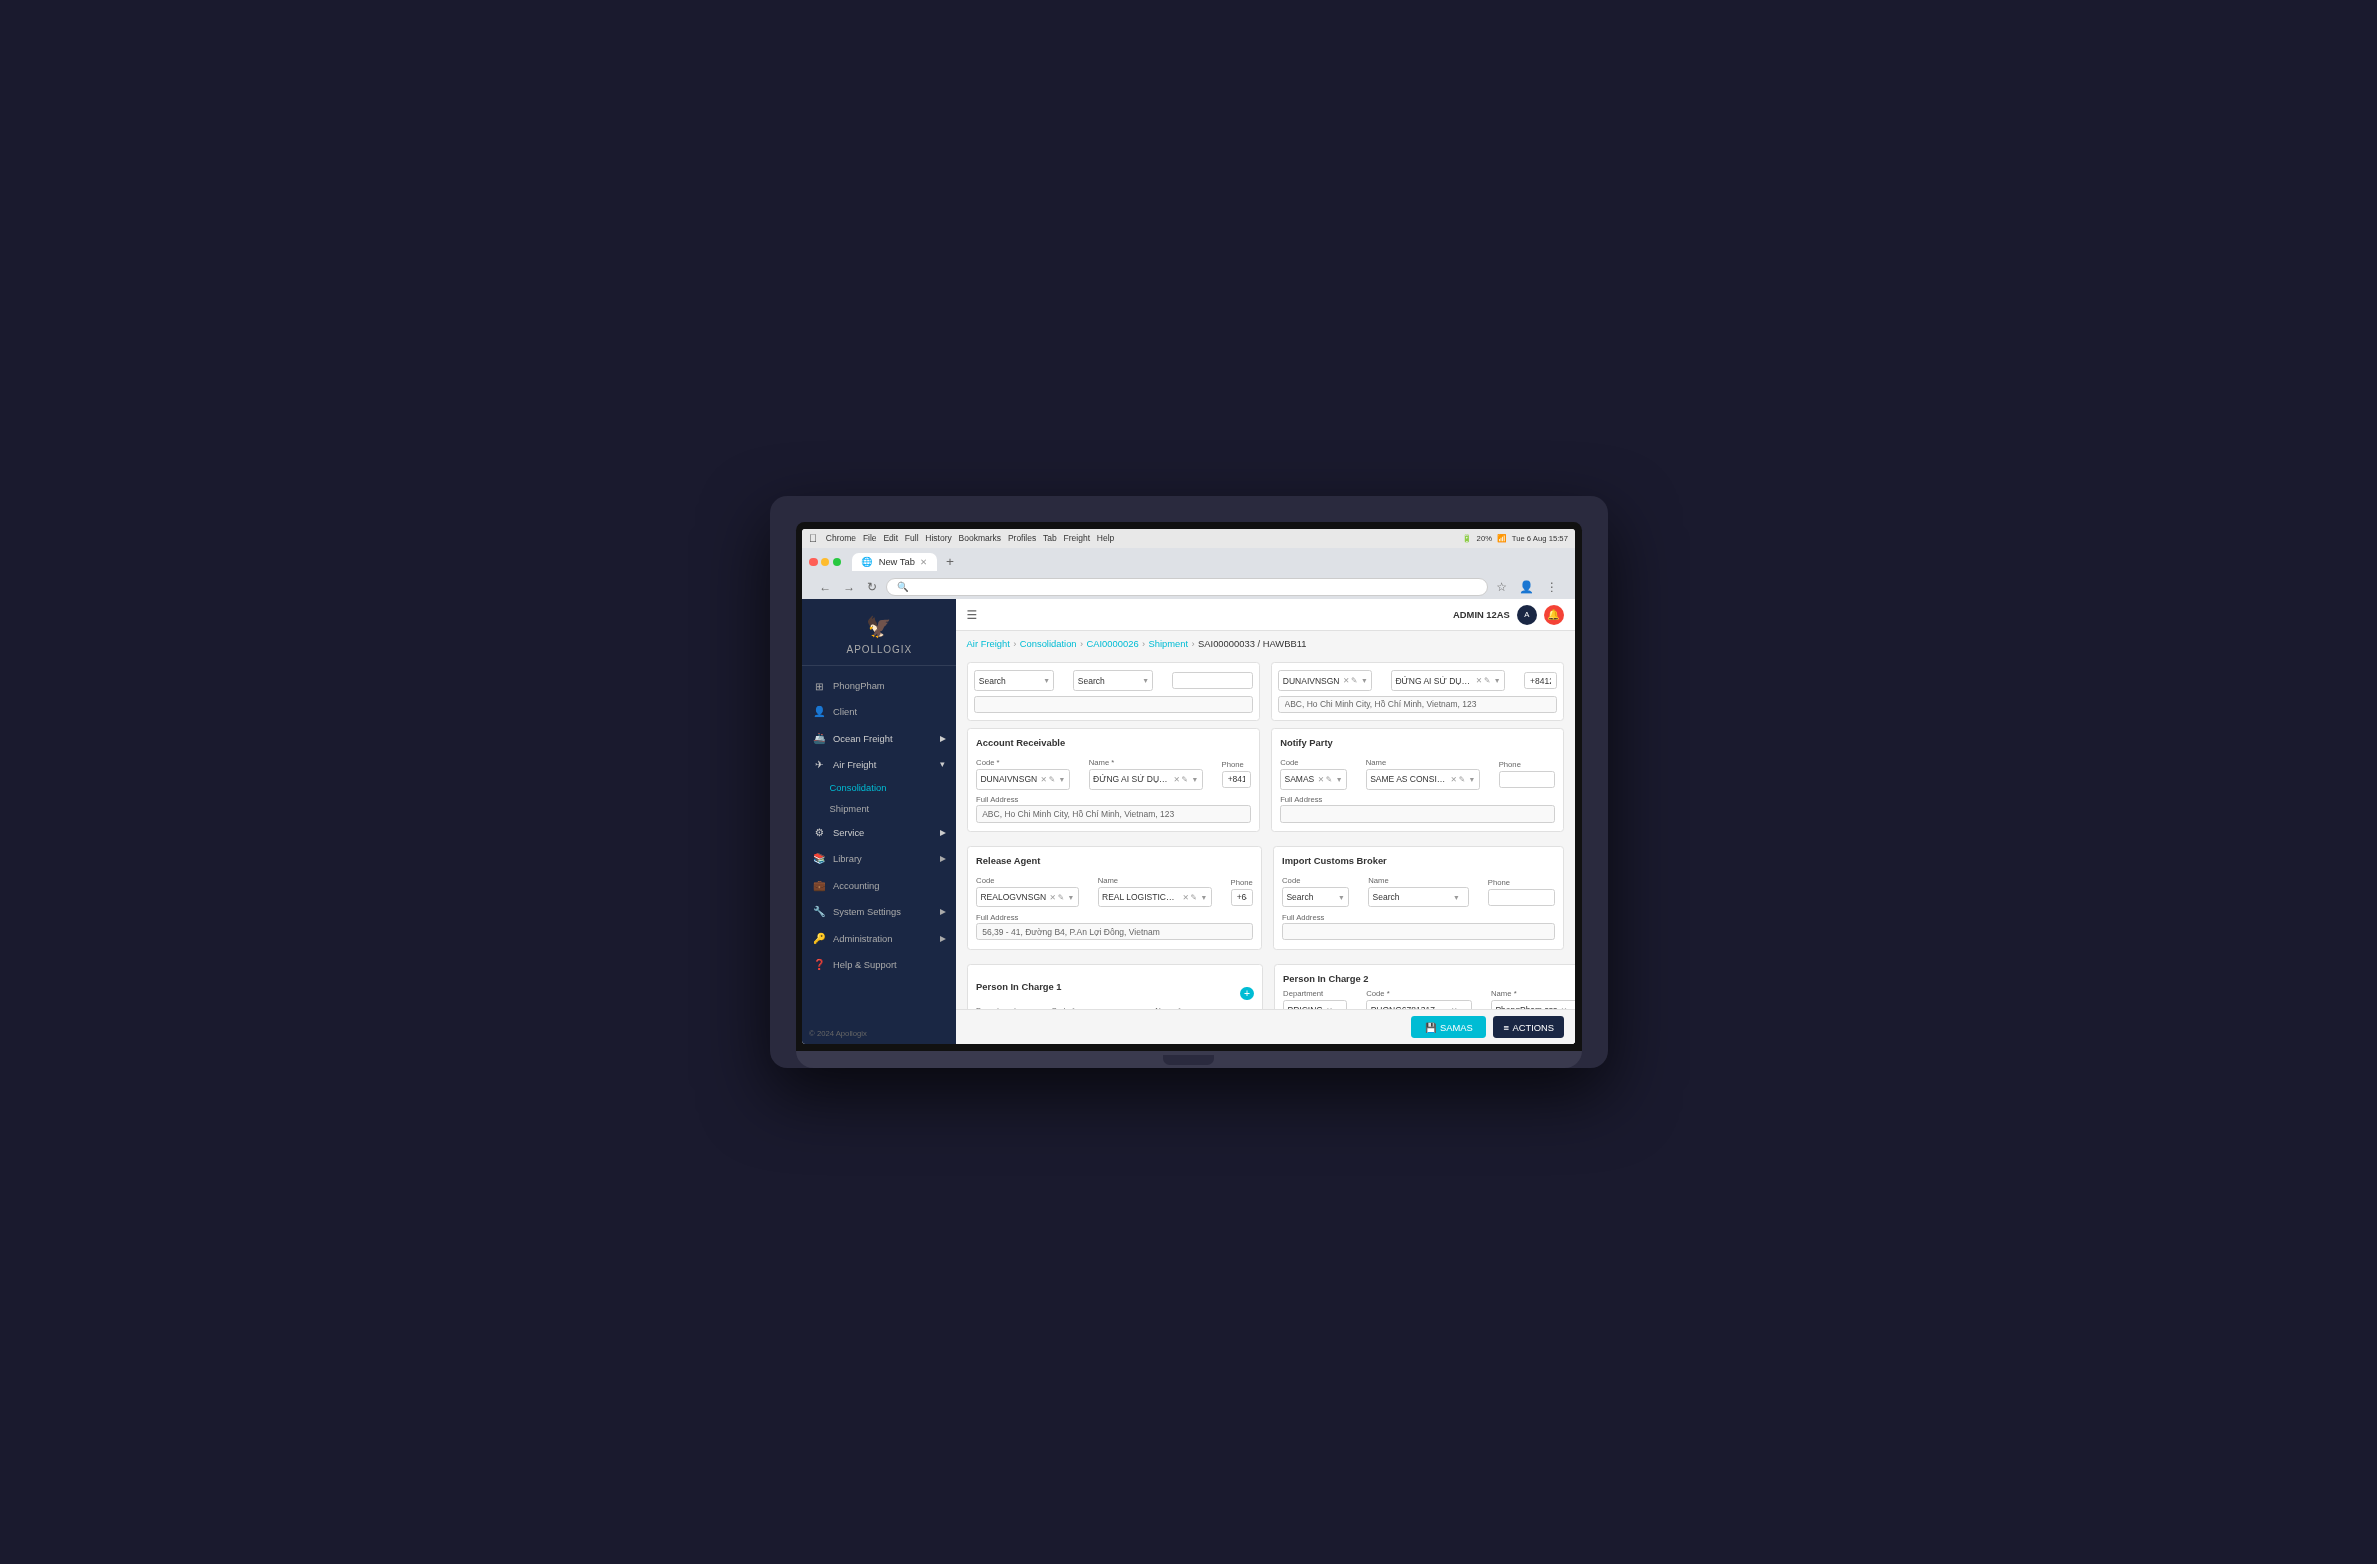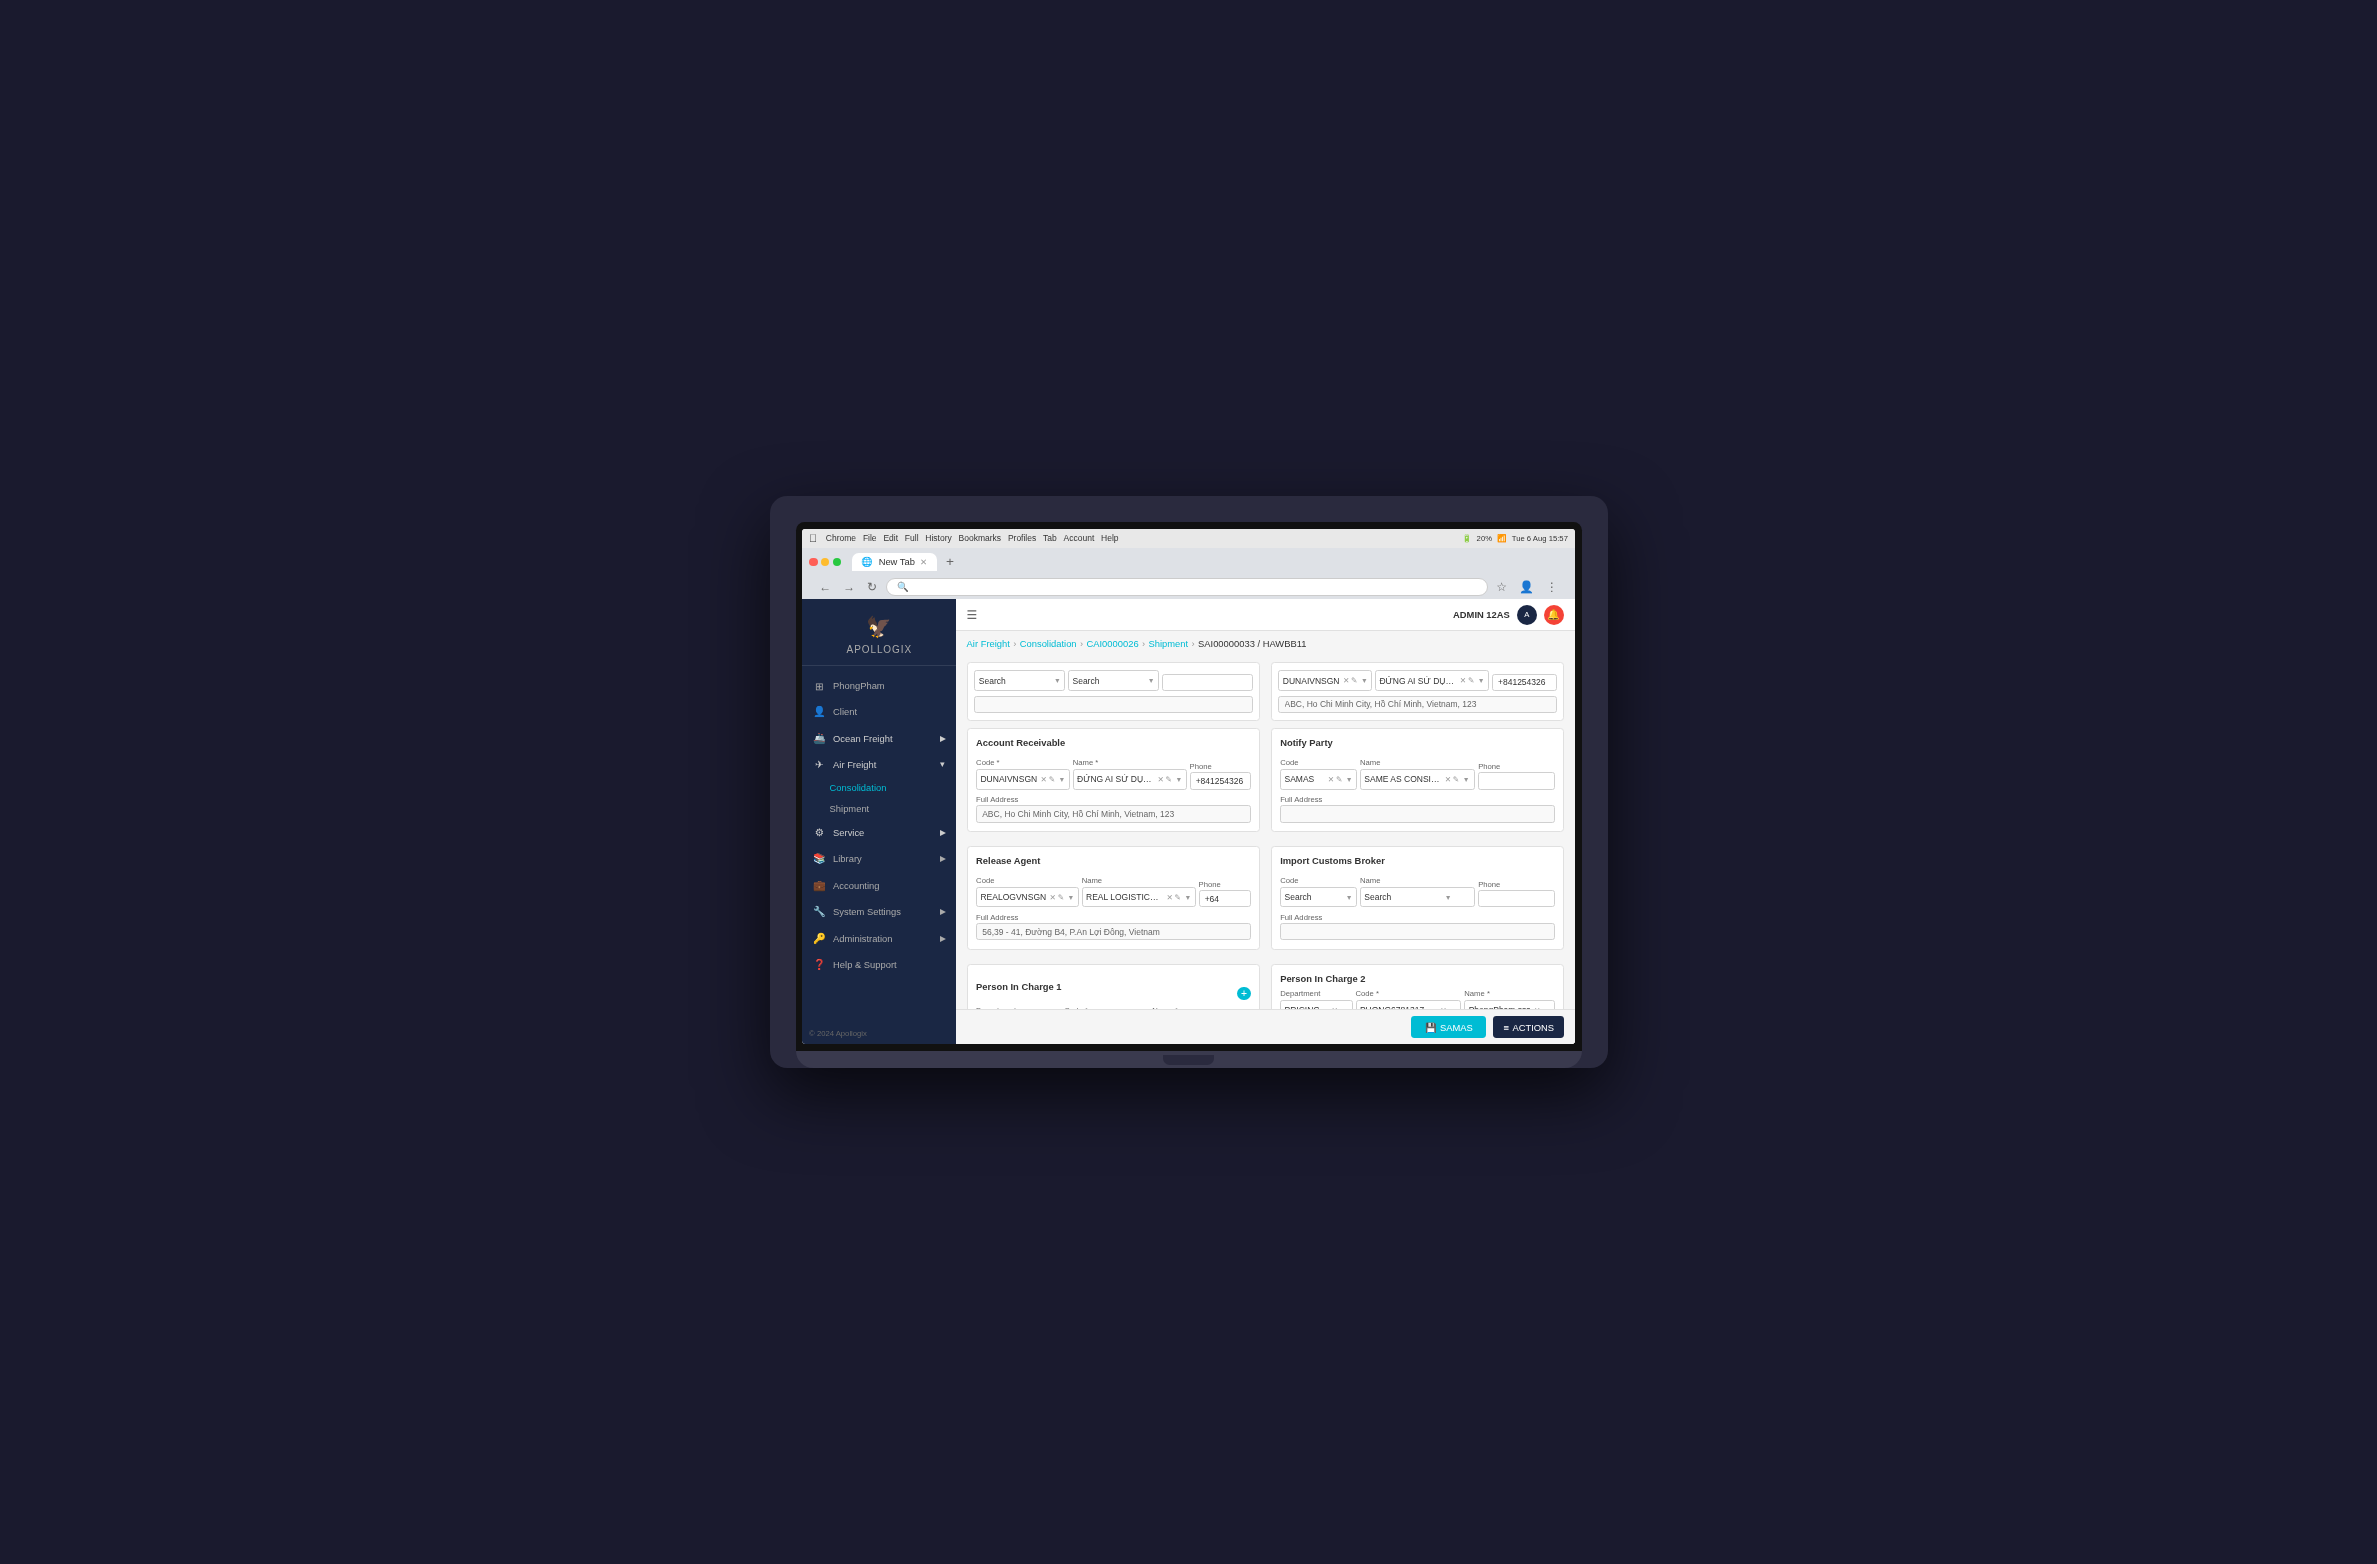--- a/index.html
+++ b/index.html
@@ -63,21 +63,21 @@
     .breadcrumb a { color: #00bcd4; text-decoration: none; }
     .breadcrumb .sep { color: #999; }
     .breadcrumb .current { color: #333; font-weight: 500; }
     
     
     .form-area { padding: 6.8px 10.3px; }
     
     .section-card { background: #fff; border: 0.9px solid #e0e0e0; border-radius: 3.4px; padding: 8.5px; margin-bottom: 6.8px; }
     .section-title { font-size: 9.4px; font-weight: 600; color: #333; margin-bottom: 6.8px; padding-bottom: 3.4px; }
     
-    .form-row { display: flex; gap: 3px; margin-bottom: 5.1px; align-items: flex-end; }
+    .form-row { display: flex; gap: 19px; margin-bottom: 5.1px; align-items: center; }
     .form-group { flex: 1; }
     .form-group label { display: block; font-size: 7.7px; color: #666; margin-bottom: 1.7px; }
     .form-input { width: 100%; border: 0.9px solid #d0d0d0; border-radius: 2.6px; padding: 2.6px 5.1px; font-size: 8.5px; color: #333; background: #fff; }
     .form-input-tag { display: flex; align-items: center; border: 0.9px solid #d0d0d0; border-radius: 2.6px; padding: 1.7px 3.4px; background: #fff; gap: 3.4px; font-size: 8.5px; color: #333; min-height: 20.5px; }
     .form-input-tag .tag-text { flex: 1; overflow: hidden; text-overflow: ellipsis; white-space: nowrap; max-width: 77px; }
     .form-input-tag .tag-actions { display: flex; align-items: center; gap: 1.7px; color: #999; font-size: 7.7px; }
     .form-input-tag .tag-actions span { cursor: pointer; }
     .form-input-tag .dropdown-arrow { color: #999; font-size: 6.8px; }
     .form-input.readonly { background: #f9f9f9; color: #666; }
     
@@ -105,21 +105,21 @@
         <span class="apple"></span>
         <div class="menu-items">
           <span>Chrome</span>
           <span>File</span>
           <span>Edit</span>
           <span>Full</span>
           <span>History</span>
           <span>Bookmarks</span>
           <span>Profiles</span>
           <span>Tab</span>
-          <span>Account</span>
+          <span>Freight</span>
           <span>Help</span>
         </div>
         <div class="right">
           <span>🔋</span>
           <span>20%</span>
           <span>📶</span>
           <span>Tue 6 Aug  15:57</span>
         </div>
       </div>
 

